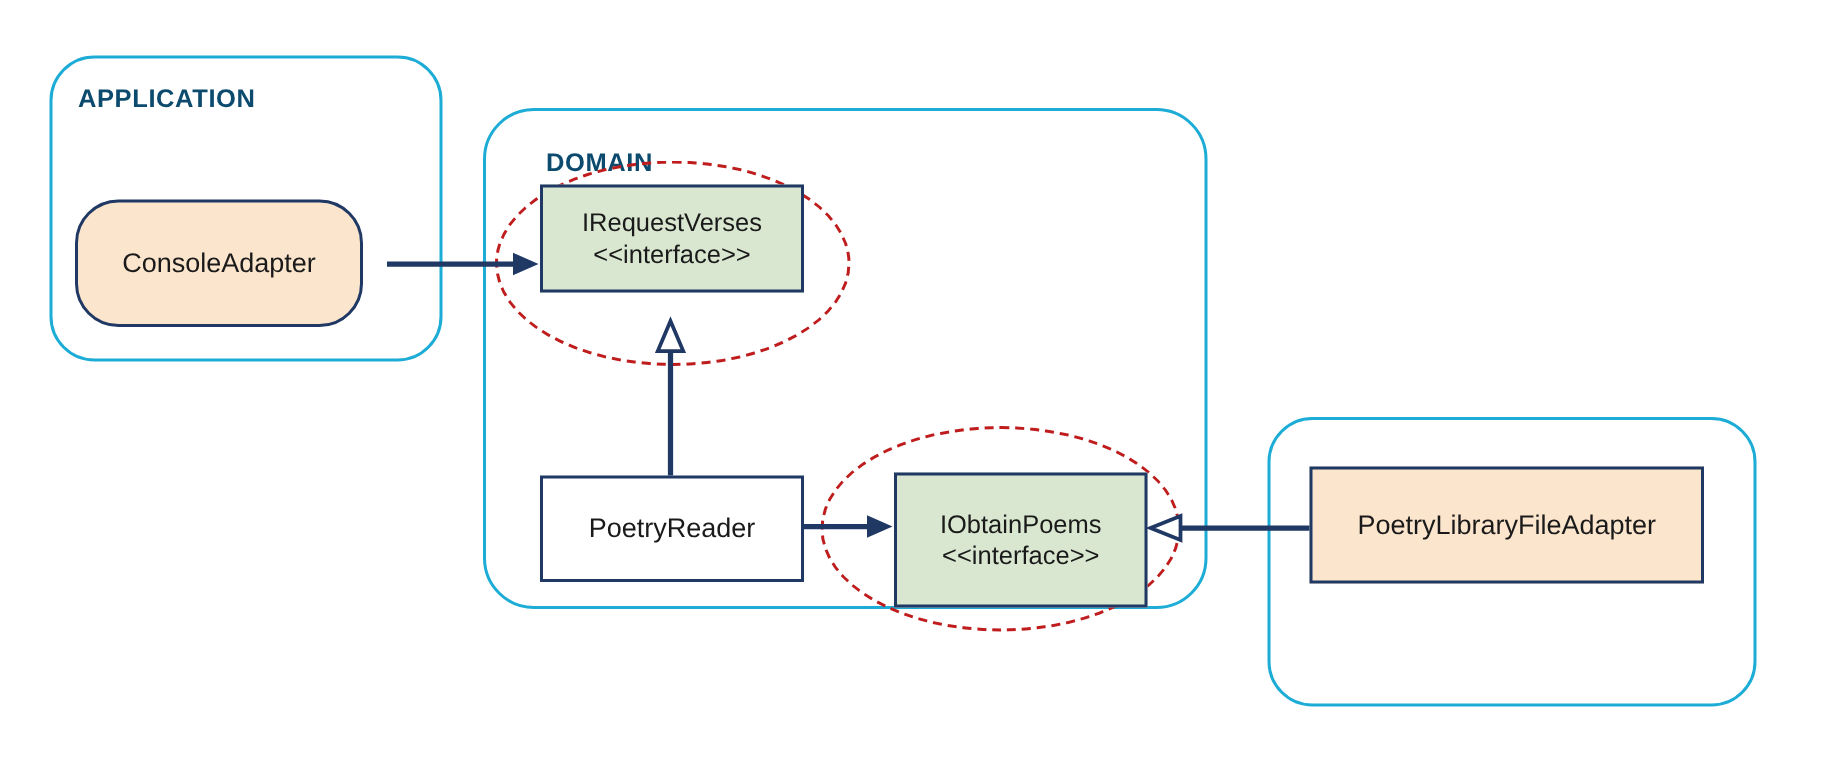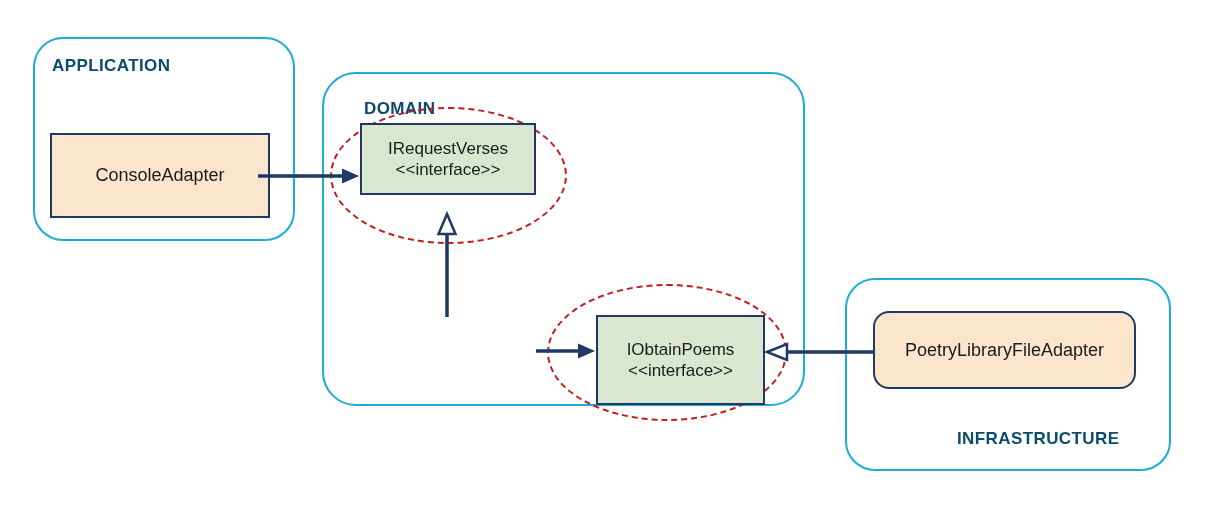--- a/index.html
+++ b/index.html
@@ -60,25 +60,25 @@
     justify-content: center;
     color: #1A1A1A;
     font-size: 18px;
     text-align: center;
     line-height: 1.25;
   }
   .node.adapter   { background: #FBE5CD; }
   .node.interface { background: #D9E7D0; font-size: 17px; }
   .node.plain     { background: #ffffff; }
 
-  #node-consoleadapter           { left: 50px;  top: 133px; width: 220px; height: 85px; }
+  #node-consoleadapter           { left: 50px;  top: 133px; width: 192px; height: 85px; border-radius: 29px; }
   #node-irequestverses           { left: 360px; top: 123px; width: 176px; height: 72px; }
   #node-poetryreader             { left: 360px; top: 317px; width: 176px; height: 71px; }
   #node-iobtainpoems             { left: 596px; top: 315px; width: 169px; height: 90px; }
-  #node-poetrylibraryfileadapter { left: 873px; top: 311px; width: 263px; height: 78px; border-radius: 16px; }
+  #node-poetrylibraryfileadapter { left: 873px; top: 311px; width: 263px; height: 78px; }
 
   
   #arrows-layer {
     position: absolute;
     left: 0; top: 0;
     width: 1216px;
     height: 514px;
     pointer-events: none;
   }
 </style>
@@ -86,34 +86,36 @@
 <body>
 
 <div class="canvas">
 
   <div class="group" id="application-group"></div>
   <div class="group" id="domain-group"></div>
   <div class="group" id="infrastructure-group"></div>
 
   <div class="group-label" id="application-label">APPLICATION</div>
   <div class="group-label" id="domain-label">DOMAIN</div>
-  <div class="group-label" id="infrastructure-label">INFRASTRUCTURE</div>
 
   <div class="port-ellipse" id="ellipse-irequestverses"></div>
   <div class="port-ellipse" id="ellipse-iobtainpoems"></div>
 
   <div class="node adapter" id="node-consoleadapter">
     <span>ConsoleAdapter</span>
   </div>
 
   <div class="node interface" id="node-irequestverses">
     <span>IRequestVerses</span>
     <span>&lt;&lt;interface&gt;&gt;</span>
   </div>
 
+  <div class="node plain" id="node-poetryreader">
+    <span>PoetryReader</span>
+  </div>
 
   <div class="node interface" id="node-iobtainpoems">
     <span>IObtainPoems</span>
     <span>&lt;&lt;interface&gt;&gt;</span>
   </div>
 
   <div class="node adapter" id="node-poetrylibraryfileadapter">
     <span>PoetryLibraryFileAdapter</span>
   </div>
 

